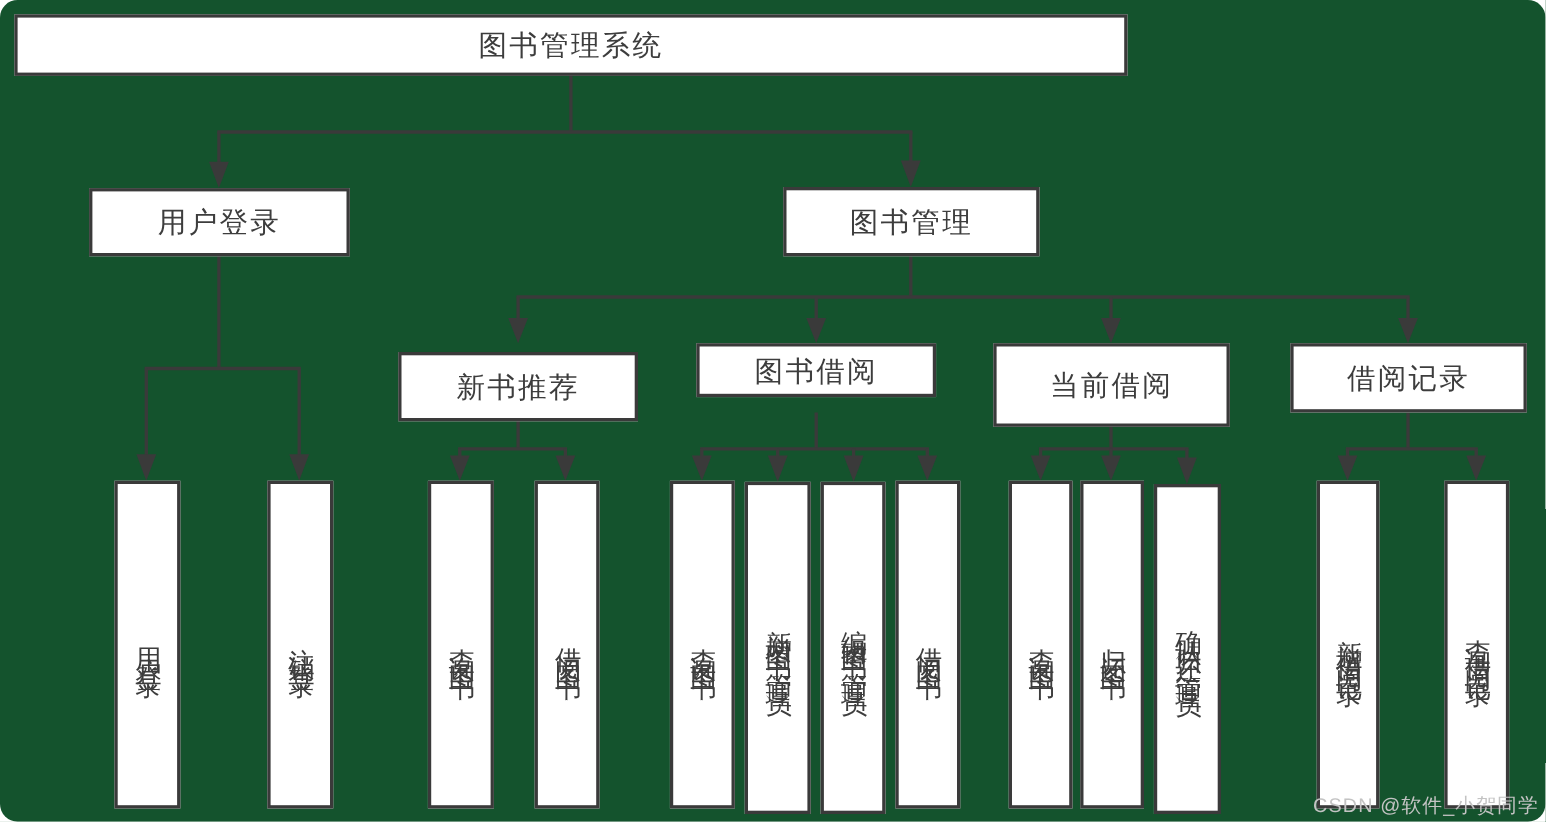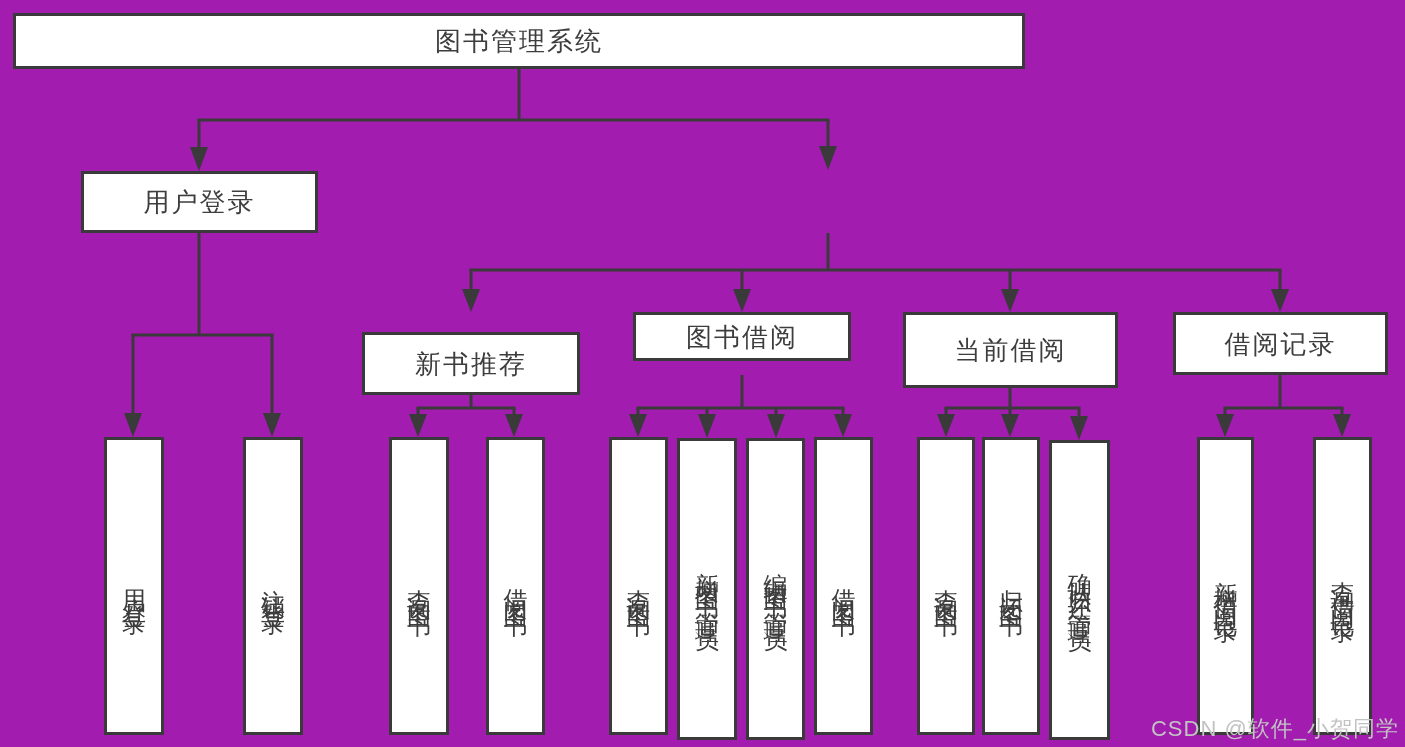--- a/index.html
+++ b/index.html
@@ -1,21 +1,22 @@
 <!DOCTYPE html>
 <html><head>
 <meta charset="utf-8">
 <style>
   html,body{margin:0;padding:0;background:#ffffff;}
   .stage{
     position:relative;
     width:1405px;height:747px;
-    background:#a21caf;
+    background:#14532d;
     font-family:"Liberation Sans", sans-serif;
     overflow:hidden;
+    border-radius:16px;
   }
   .stage svg{position:absolute;left:0;top:0;}
   .box{
     position:absolute;
     box-sizing:border-box;
     border:3px solid #3a3a3a;
     background:#ffffff;
     display:flex;
     align-items:center;
     justify-content:center;
@@ -30,21 +31,21 @@
   .box.v .label{
     writing-mode:vertical-rl;
     text-orientation:mixed;
     font-size:24px;
     letter-spacing:8px;
     line-height:1;
   }
   .watermark{
     position:absolute;
     right:6px;bottom:3px;
-    font-size:22px;
+    font-size:18px;
     color:#c3c3c3;
     letter-spacing:1px;
     white-space:nowrap;
     z-index:5;
   }
 </style>
 </head>
 <body>
 
 <div class="stage">
@@ -115,22 +116,25 @@
     </g>
   </svg>
 
   <div class="box h" style="left:13px;top:13px;width:1012px;height:56px">
     <span class="label">图书管理系统</span>
   </div>
 
   <div class="box h" style="left:81px;top:171px;width:237px;height:62px">
     <span class="label">用户登录</span>
   </div>
+  <div class="box h" style="left:712px;top:170px;width:233px;height:63px">
+    <span class="label">图书管理</span>
+  </div>
 
-  <div class="box h" style="left:362px;top:332px;width:218px;height:63px">
+  <div class="box h" style="left:362px;top:320px;width:218px;height:63px">
     <span class="label">新书推荐</span>
   </div>
   <div class="box h" style="left:633px;top:312px;width:218px;height:49px">
     <span class="label">图书借阅</span>
   </div>
   <div class="box h" style="left:903px;top:312px;width:215px;height:76px">
     <span class="label">当前借阅</span>
   </div>
   <div class="box h" style="left:1173px;top:312px;width:215px;height:63px">
     <span class="label">借阅记录</span>

